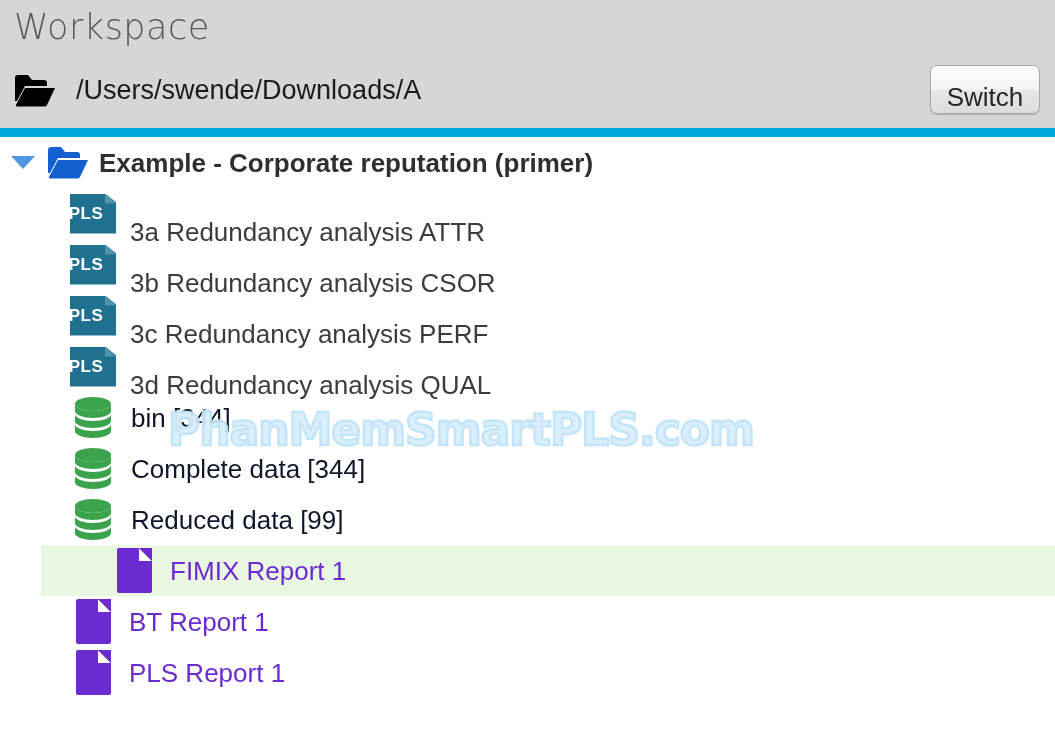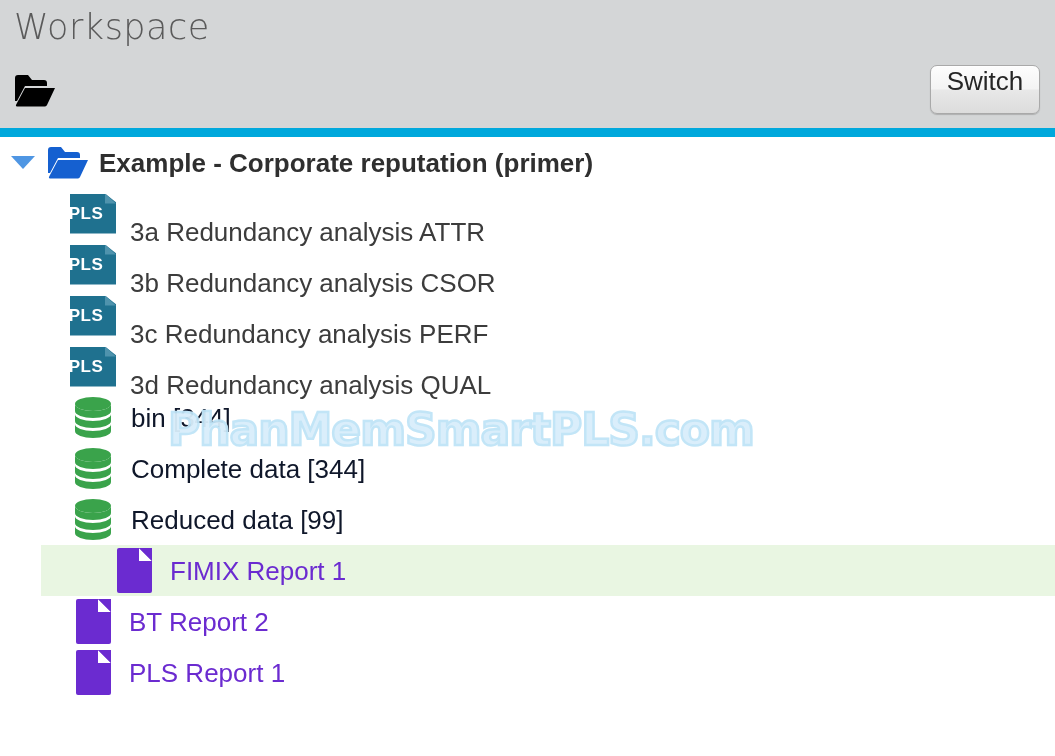--- a/index.html
+++ b/index.html
@@ -63,21 +63,21 @@
     position: absolute;
     left: 930px;
     top: 65px;
     width: 110px;
     height: 49px;
     border: 1px solid #a9a9a9;
     border-radius: 7px;
     background: linear-gradient(to bottom, #fdfdfd 0%, #f4f4f4 48%, #e8e8e8 52%, #dcdcdc 100%);
     box-shadow: 0 1px 1px rgba(0,0,0,0.18), inset 0 1px 0 #ffffff;
     display: flex;
-    align-items: flex-start;
+    align-items: flex-end;
     justify-content: center;
     box-sizing: border-box;
     cursor: pointer;
   }
   #switch-button span {
     font-size: 26px;
     color: #262626;
   }
   #accent-bar {
     position: absolute;
@@ -258,20 +258,21 @@
 
 <div id="header">
 
   <div id="workspace-title">Workspace</div>
 
   <div id="path-row">
     <svg class="folder-black" viewBox="0 0 42 33">
       <path d="M1 4 C1 2 2 1 4 1 L14 1 L18 6 L30 6 C32 6 33 7 33 9 L33 12 L11 12 L3 27 L1 27 Z" fill="#000000"></path>
       <path d="M11 14 L41 14 L33 31 C32.4 32.3 31.4 32.6 30 32.6 L3 32.6 C2 32.6 1.6 31.7 2.2 30.6 Z" fill="#000000"></path>
     </svg>
+    <div id="path-text">/Users/swende/Downloads/A</div>
   </div>
 
   <div id="switch-button">
     <span>Switch</span>
   </div>
 </div>
 
 <div id="accent-bar"></div>
 
 <div id="tree">
@@ -368,21 +369,21 @@
     <div class="row-label">FIMIX Report 1</div>
   </div>
 
   <div class="tree-row row-doc">
     <div class="indent"></div>
     <div class="doc-icon">
       <div class="body"></div>
         <div class="fold"></div>
         <div class="foldline"></div>
     </div>
-    <div class="row-label">BT Report 2</div>
+    <div class="row-label">BT Report 1</div>
   </div>
 
   <div class="tree-row row-doc">
     <div class="indent"></div>
     <div class="doc-icon">
       <div class="body"></div>
         <div class="fold"></div>
         <div class="foldline"></div>
     </div>
     <div class="row-label">PLS Report 1</div>

